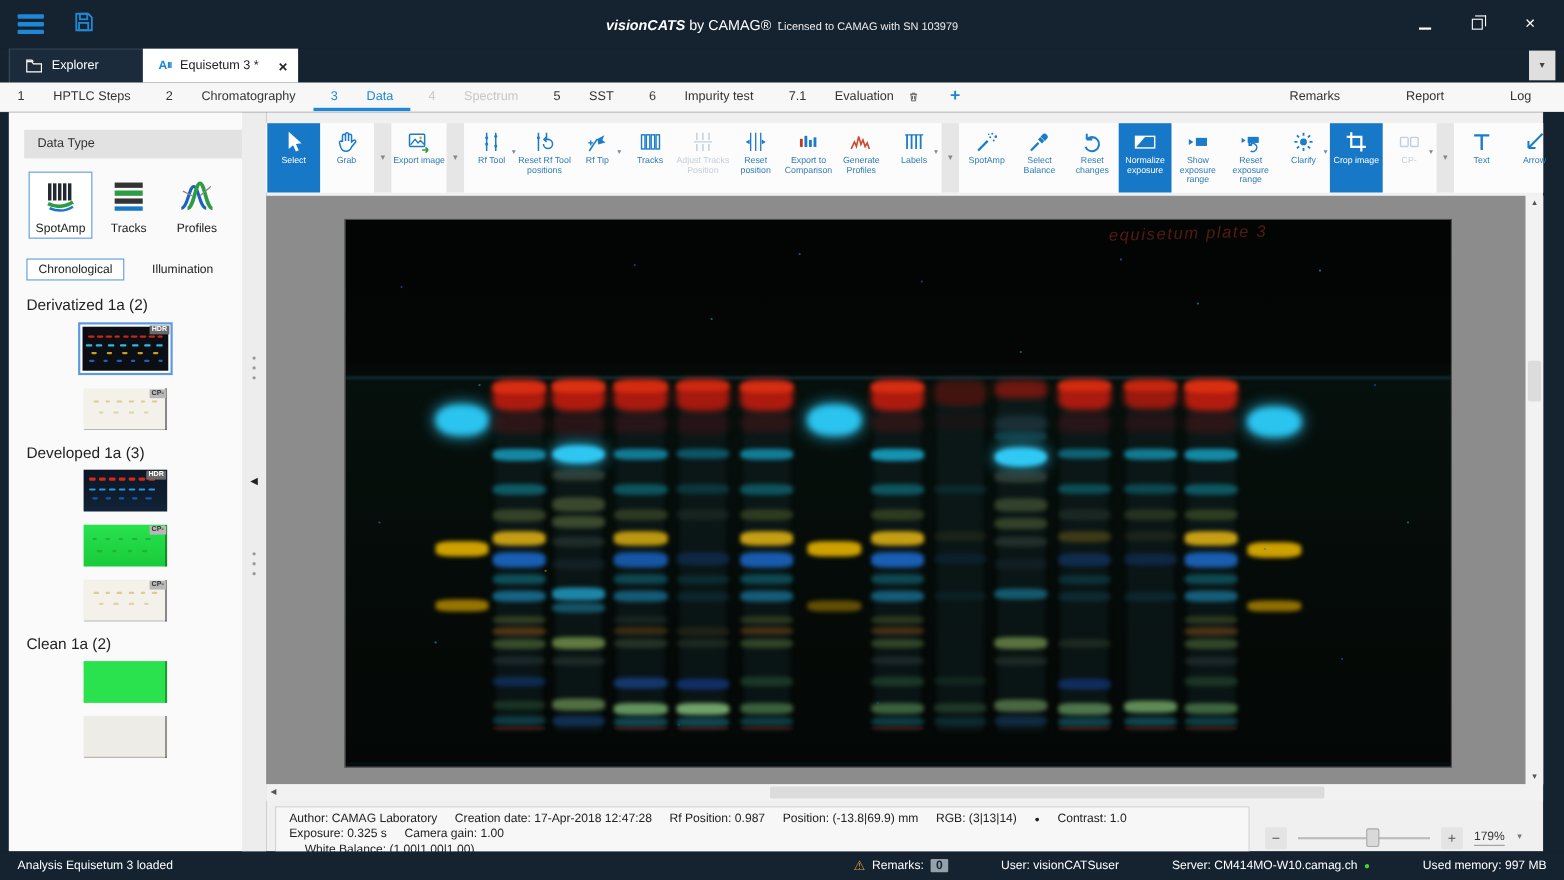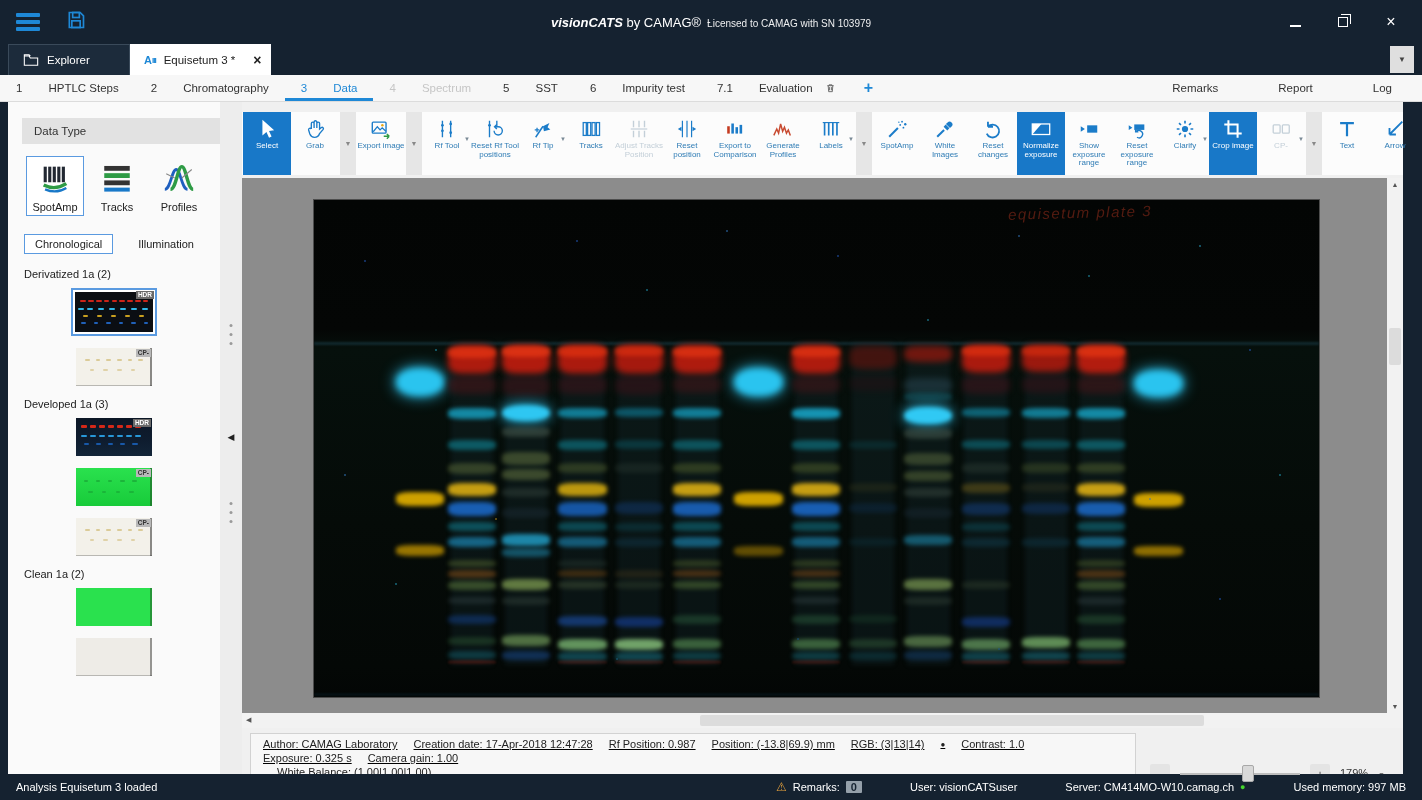--- a/index.html
+++ b/index.html
@@ -49,21 +49,21 @@
   .content { flex:1; display:flex; background:#152230; min-height:0; }
   .sidebar { width:212px; margin-left:8px; background:#fafafa; padding-top:16px; overflow:hidden; }
   .panel-head { height:26px; background:#e2e2e2; margin-left:14px; display:flex; align-items:center; padding-left:12px; font-size:11.5px; color:#333; }
   .dt-row { display:flex; gap:4px; margin:12px 0 18px 18px; }
   .dt-btn { width:58px; display:flex; flex-direction:column; align-items:center; gap:4px; cursor:pointer; padding:4px 2px 2px; border:1px solid transparent; background:transparent; font-size:11px; color:#222; }
   .dt-btn.selected { border-color:#5a9ae0; background:#fff; }
   .ov-tabs { display:flex; align-items:center; margin:12px 0 10px 16px; gap:14px; font-size:11px; color:#222; }
   .ov-tab { padding:3px 10px; cursor:pointer; border:1px solid transparent; }
   .ov-tab.selected { border-color:#5a9ae0; color:#222; background:#fff; }
   .thumb-scroll { height:470px; overflow:hidden; }
-  .tgroup-label { font-size:11px; color:#222; margin:4px 0 8px 16px; }
+  .tgroup-label { font-size:14px; color:#222; margin:4px 0 8px 16px; }
   .thumb-wrap { display:flex; justify-content:center; margin-bottom:12px; }
   .thumb { position:relative; width:76px; height:38px; cursor:pointer; }
   .thumb.selbox { border:2px solid #5a9ae0; background:#fff; padding:2px; width:86px; height:48px; }
   .thumb .tface { position:absolute; inset:0; }
   .thumb.selbox .tface { inset:2px; }
   .thumb .badge { position:absolute; top:1px; right:1px; font-size:6.5px; font-weight:bold; padding:0 2px; line-height:8px; z-index:3; }
   .badge.hdr { background:#6a6a6a; color:#fff; }
   .badge.cp { background:#b8b8b8; color:#333; }
   .dash { position:absolute; height:2px; border-radius:1px; }
 
@@ -104,21 +104,21 @@
   .plate { position:absolute; left:6.3%; top:4.1%; width:87.8%; height:93%; background:linear-gradient(180deg,#030504 0%,#040605 26%,#06100c 30%,#050b08 65%,#040806 94%,#030605 100%); box-shadow:0 0 0 1px rgba(0,0,0,.45); overflow:hidden; cursor:crosshair; }
   .front-line { position:absolute; left:0; right:0; top:28.6%; height:0.5%; background:rgba(40,95,115,.35); filter:blur(1px); }
   .plate-bottom-line { position:absolute; left:0; right:0; bottom:0.4%; height:0.4%; background:rgba(30,90,130,.35); filter:blur(1px); }
   .annot { position:absolute; left:69%; top:0.8%; font-size:15px; font-style:italic; letter-spacing:1.5px; color:rgba(150,45,28,.55); transform:rotate(-1.5deg); white-space:nowrap; }
   .track { position:absolute; top:0; bottom:0; }
   .track .col { position:absolute; left:6%; right:6%; top:28.5%; height:65%; background:rgba(24,46,52,.30); filter:blur(2px); }
   .band { position:absolute; left:0; right:0; }
   .speck { position:absolute; width:2px; height:2px; border-radius:50%; }
 
   
-  .bottombar { display:flex; align-items:flex-end; margin-top:5px;text-decoration:underline; }
+  .bottombar { display:flex; align-items:center; margin-top:5px; }
   .infobar { margin-left:8px; width:935px; background:#f7f7f7; border:1px solid #d2d2d2; padding:4px 12px 5px; font-size:11px; color:#222; }
   .iline { display:flex; flex-wrap:wrap; column-gap:16px; row-gap:2px; align-items:center; }
   .iline .dotsep { font-size:8px; }
   .iline2 { margin-top:2px; padding-left:14px; }
   .zoomctl { flex:1; display:flex; align-items:center; justify-content:flex-end; gap:10px; padding:6px 18px 0 14px; }
   .zbtn { width:20px; height:20px; background:#e4e4e4; color:#555; display:flex; align-items:center; justify-content:center; font-size:13px; cursor:pointer; border-radius:2px; }
   .ztrack { width:120px; height:2px; background:#bdbdbd; position:relative; }
   .zthumb { position:absolute; left:52%; top:-8px; width:12px; height:17px; background:#d9d9d9; border:1px solid #a8a8a8; border-radius:2px; cursor:pointer; }
   .zval { font-size:11px; color:#333; border-bottom:1px solid #999; padding-bottom:1px; cursor:pointer; }
   .zcaret { font-size:7px; color:#777; cursor:pointer; }
@@ -525,21 +525,21 @@
                   </g>
                 </svg></span>
               <span class="lbl">SpotAmp</span>
             </div>
             <div class="tbtn">
               <span style="width: 22px; height: 22px; display: block;"><svg viewBox="0 0 24 24" width="22" height="22">
                   <path d="M3.5 20.5 l7.5-7.5" stroke="currentColor" stroke-width="2.2"></path>
                   <path d="M10.5 9.5 l4 4 2.3-2.3 -4-4 z" fill="currentColor"></path>
                   <path d="M14.8 4.8 a2.6 2.6 0 0 1 4.4 4.4 l-1.8 1.8 -4.4-4.4 z" fill="currentColor"></path>
                 </svg></span>
-              <span class="lbl">White Images</span>
+              <span class="lbl">Select Balance</span>
             </div>
             <div class="tbtn">
               <span style="width: 22px; height: 22px; display: block;"><svg viewBox="0 0 24 24" width="22" height="22">
                   <path d="M6.5 9.5 a7 7 0 1 1 -1.3 7.5 M6.5 9.5 V4 M6.5 9.5 H12" fill="none" stroke="currentColor" stroke-width="2"></path>
                 </svg></span>
               <span class="lbl">Reset changes</span>
             </div>
             <div class="tbtn active">
               <span style="width: 22px; height: 22px; display: block;"><svg viewBox="0 0 24 24" width="22" height="22">
                   <rect x="2.5" y="6.5" width="19" height="11.5" fill="none" stroke="currentColor" stroke-width="1.4"></rect>

